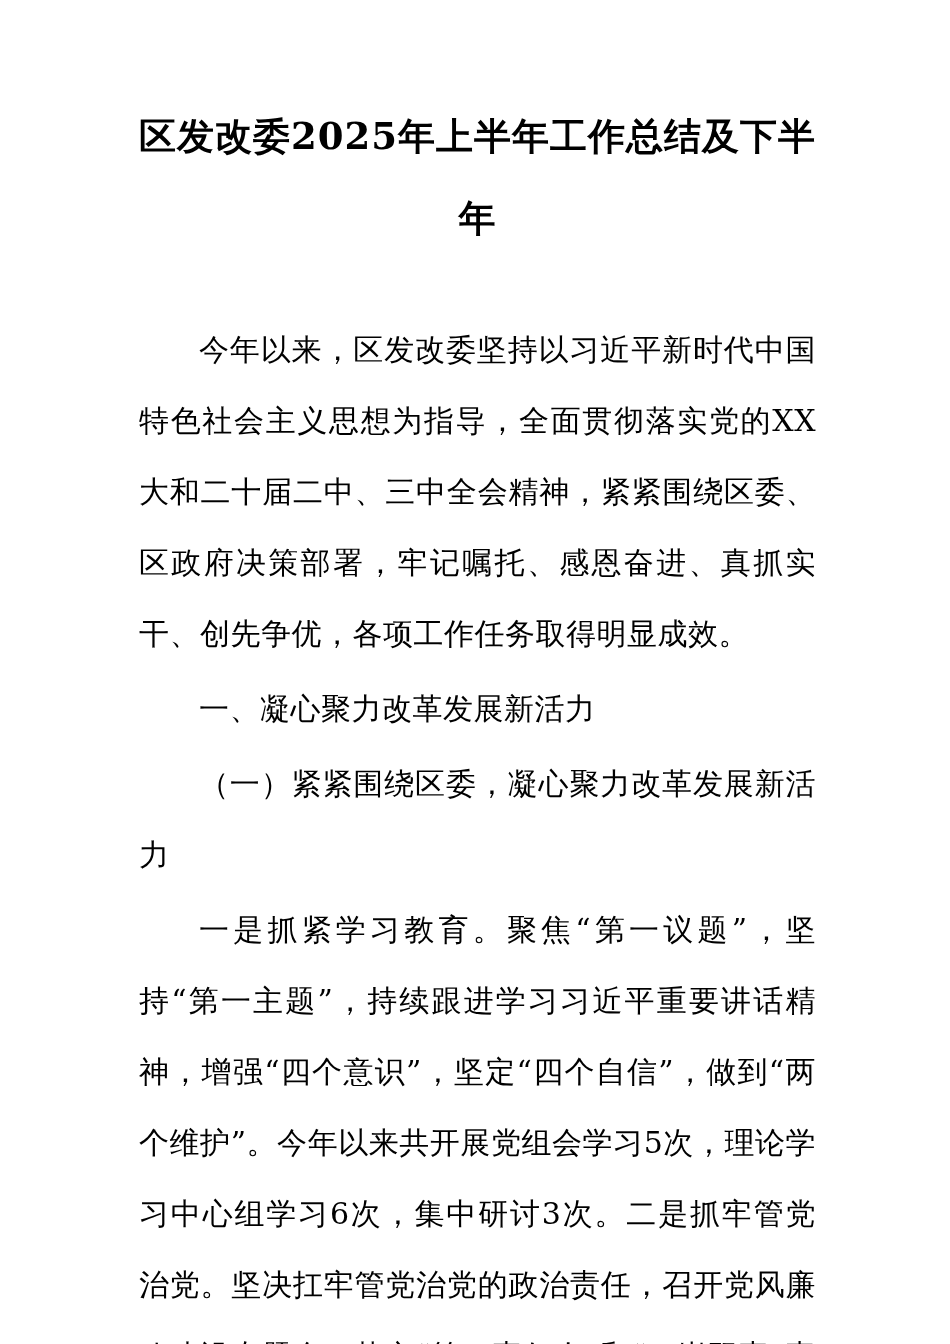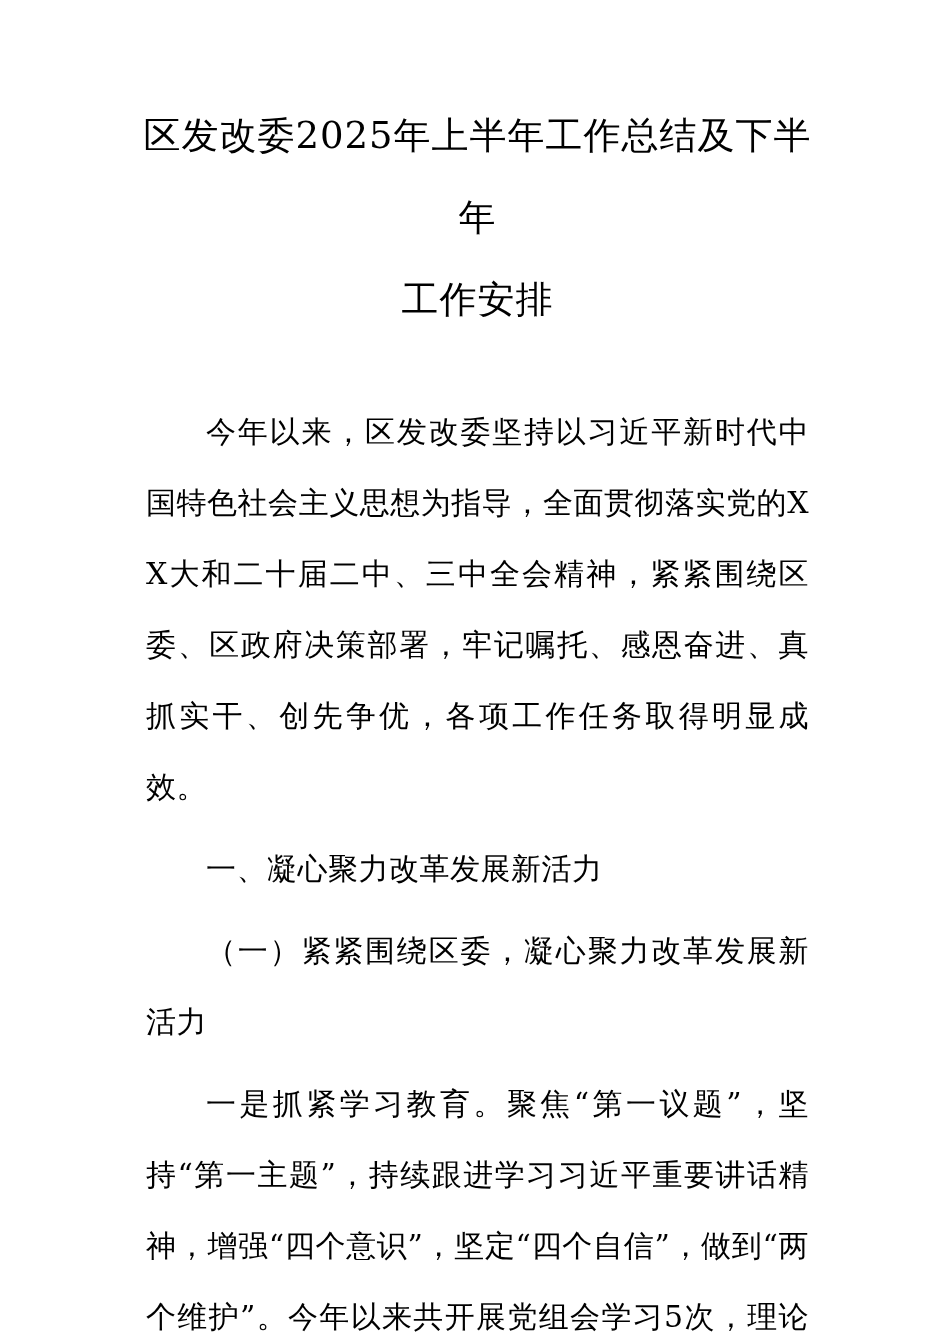--- a/index.html
+++ b/index.html
@@ -15,46 +15,45 @@
     background: #ffffff;
     color: #000000;
     font-family: "DejaVu Serif", "Liberation Serif", serif;
     overflow: hidden;
     box-sizing: border-box;
     padding: 95px 130px 0 135px;
   }
   .doc-title {
     margin: 0 0 55px 0;
     font-size: 37px;
-    font-weight: normal;
+    font-weight: bold;
     text-align: center;
     line-height: 82px;
     letter-spacing: 1px;
   }
   .doc-title .title-line {
     display: block;
   }
   .para {
-    margin: 11px;
+    margin: 4px;
     font-size: 30px;
     line-height: 71px;
     text-align: justify;
     text-indent: 2em;
     letter-spacing: 0.5px;
     word-break: break-all;
   }
 </style>
 </head>
 <body>
 
 <div class="page">
 
   <h1 class="doc-title">
     <span class="title-line">区发改委2025年上半年工作总结及下半年</span>
-    <span class="title-line">工作安排</span>
   </h1>
 
   <p class="para">今年以来，区发改委坚持以习近平新时代中国特色社会主义思想为指导，全面贯彻落实党的XX大和二十届二中、三中全会精神，紧紧围绕区委、区政府决策部署，牢记嘱托、感恩奋进、真抓实干、创先争优，各项工作任务取得明显成效。</p>
 
   <p class="para">一、凝心聚力改革发展新活力</p>
 
   <p class="para">（一）紧紧围绕区委，凝心聚力改革发展新活力</p>
 
   <p class="para">一是抓紧学习教育。聚焦“第一议题”，坚持“第一主题”，持续跟进学习习近平重要讲话精神，增强“四个意识”，坚定“四个自信”，做到“两个维护”。今年以来共开展党组会学习5次，理论学习中心组学习6次，集中研讨3次。二是抓牢管党治党。坚决扛牢管党治党的政治责任，召开党风廉政建设专题会，落实“第一责任人”和“一岗双责”责任。强化意识形态引领，召开意识形态专题会议，筑牢思想政治防线。深化“‘红’扬阵地、发改先锋”党建品牌，严格</p>
 

